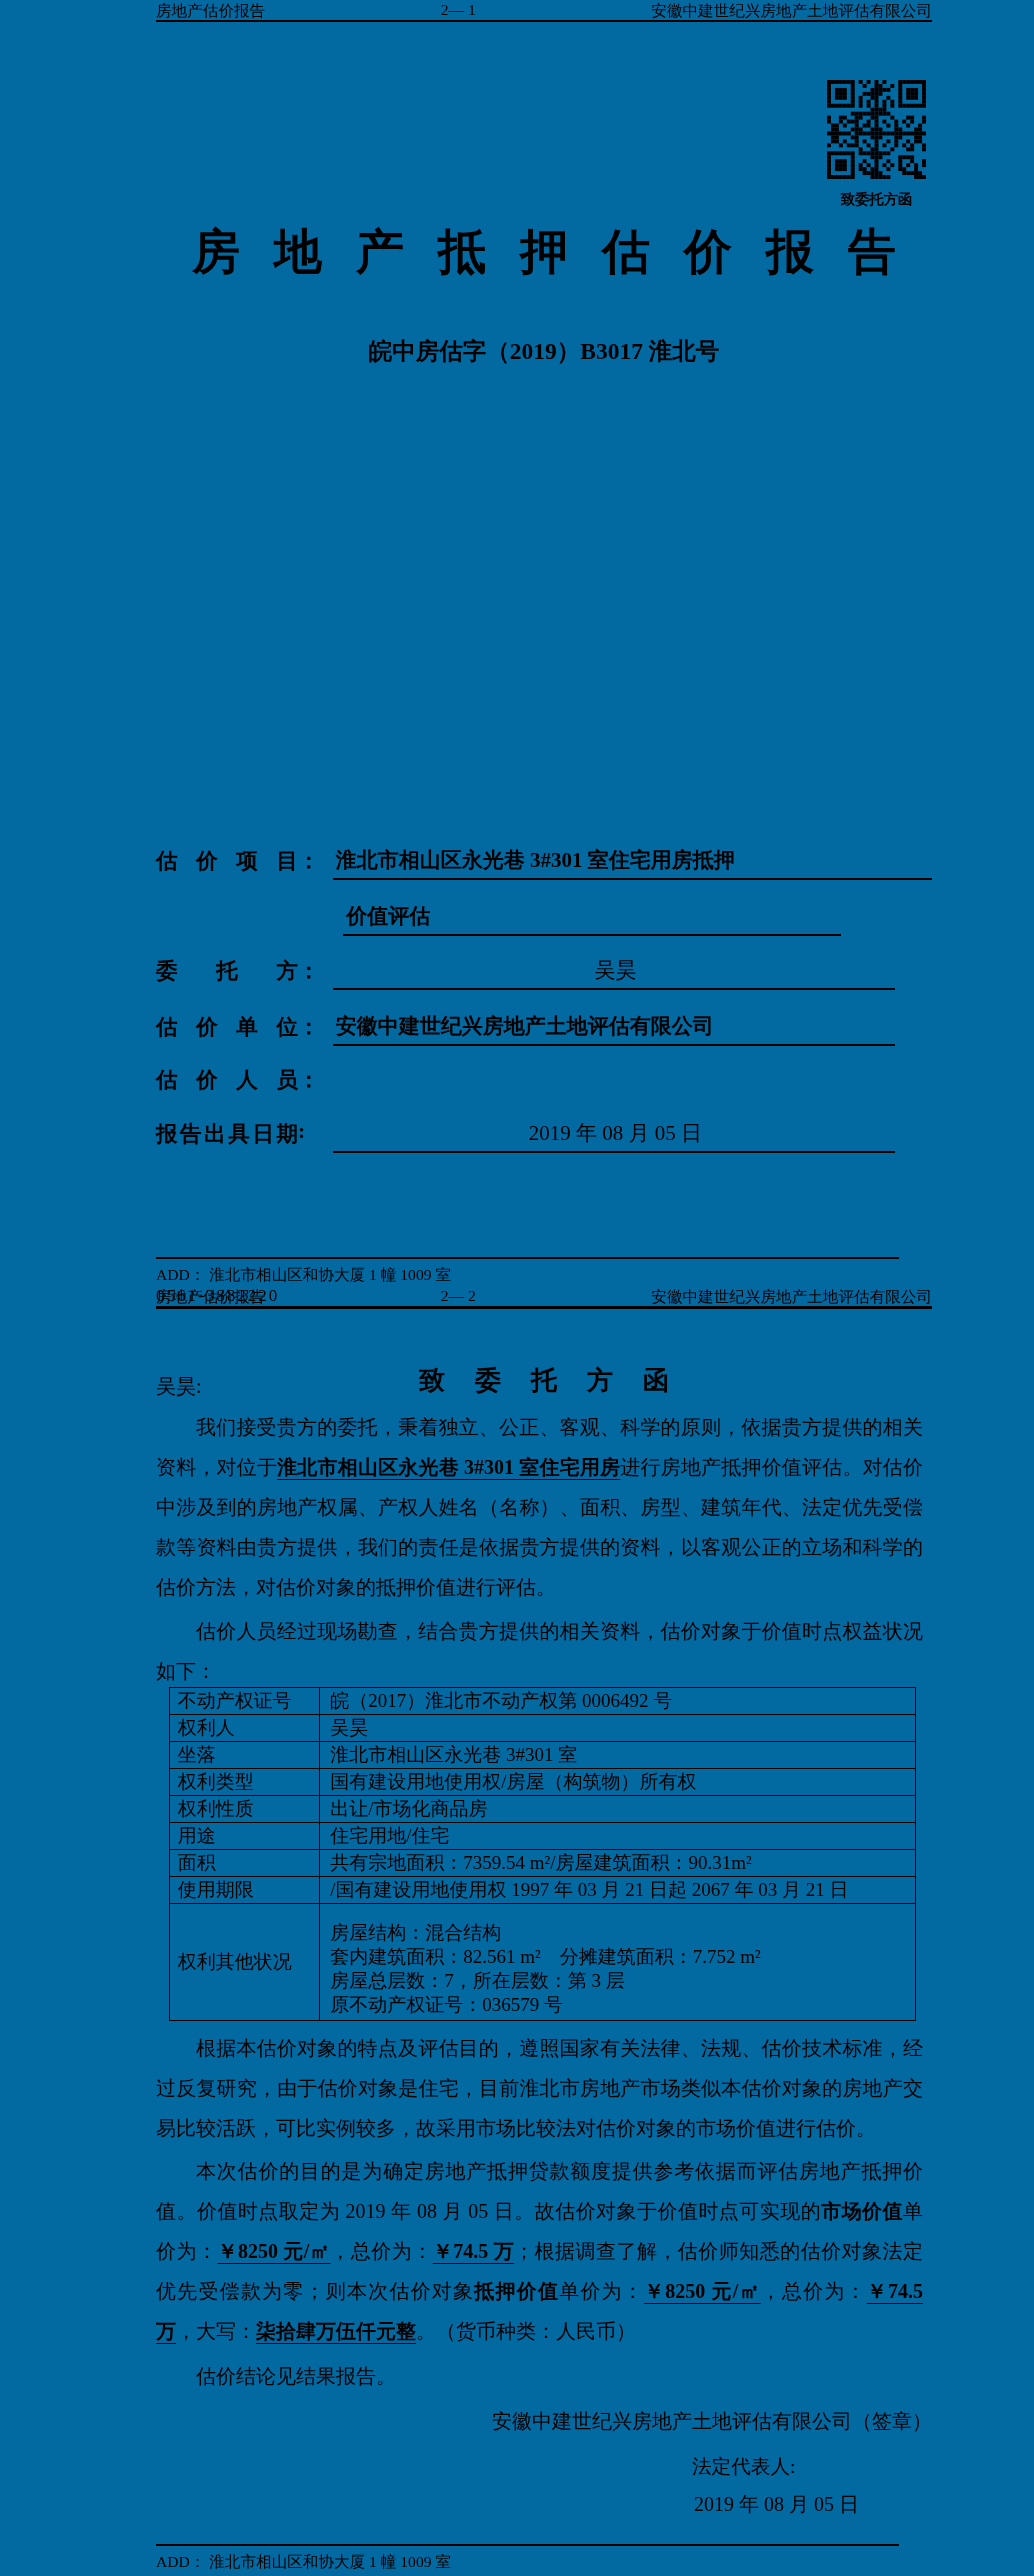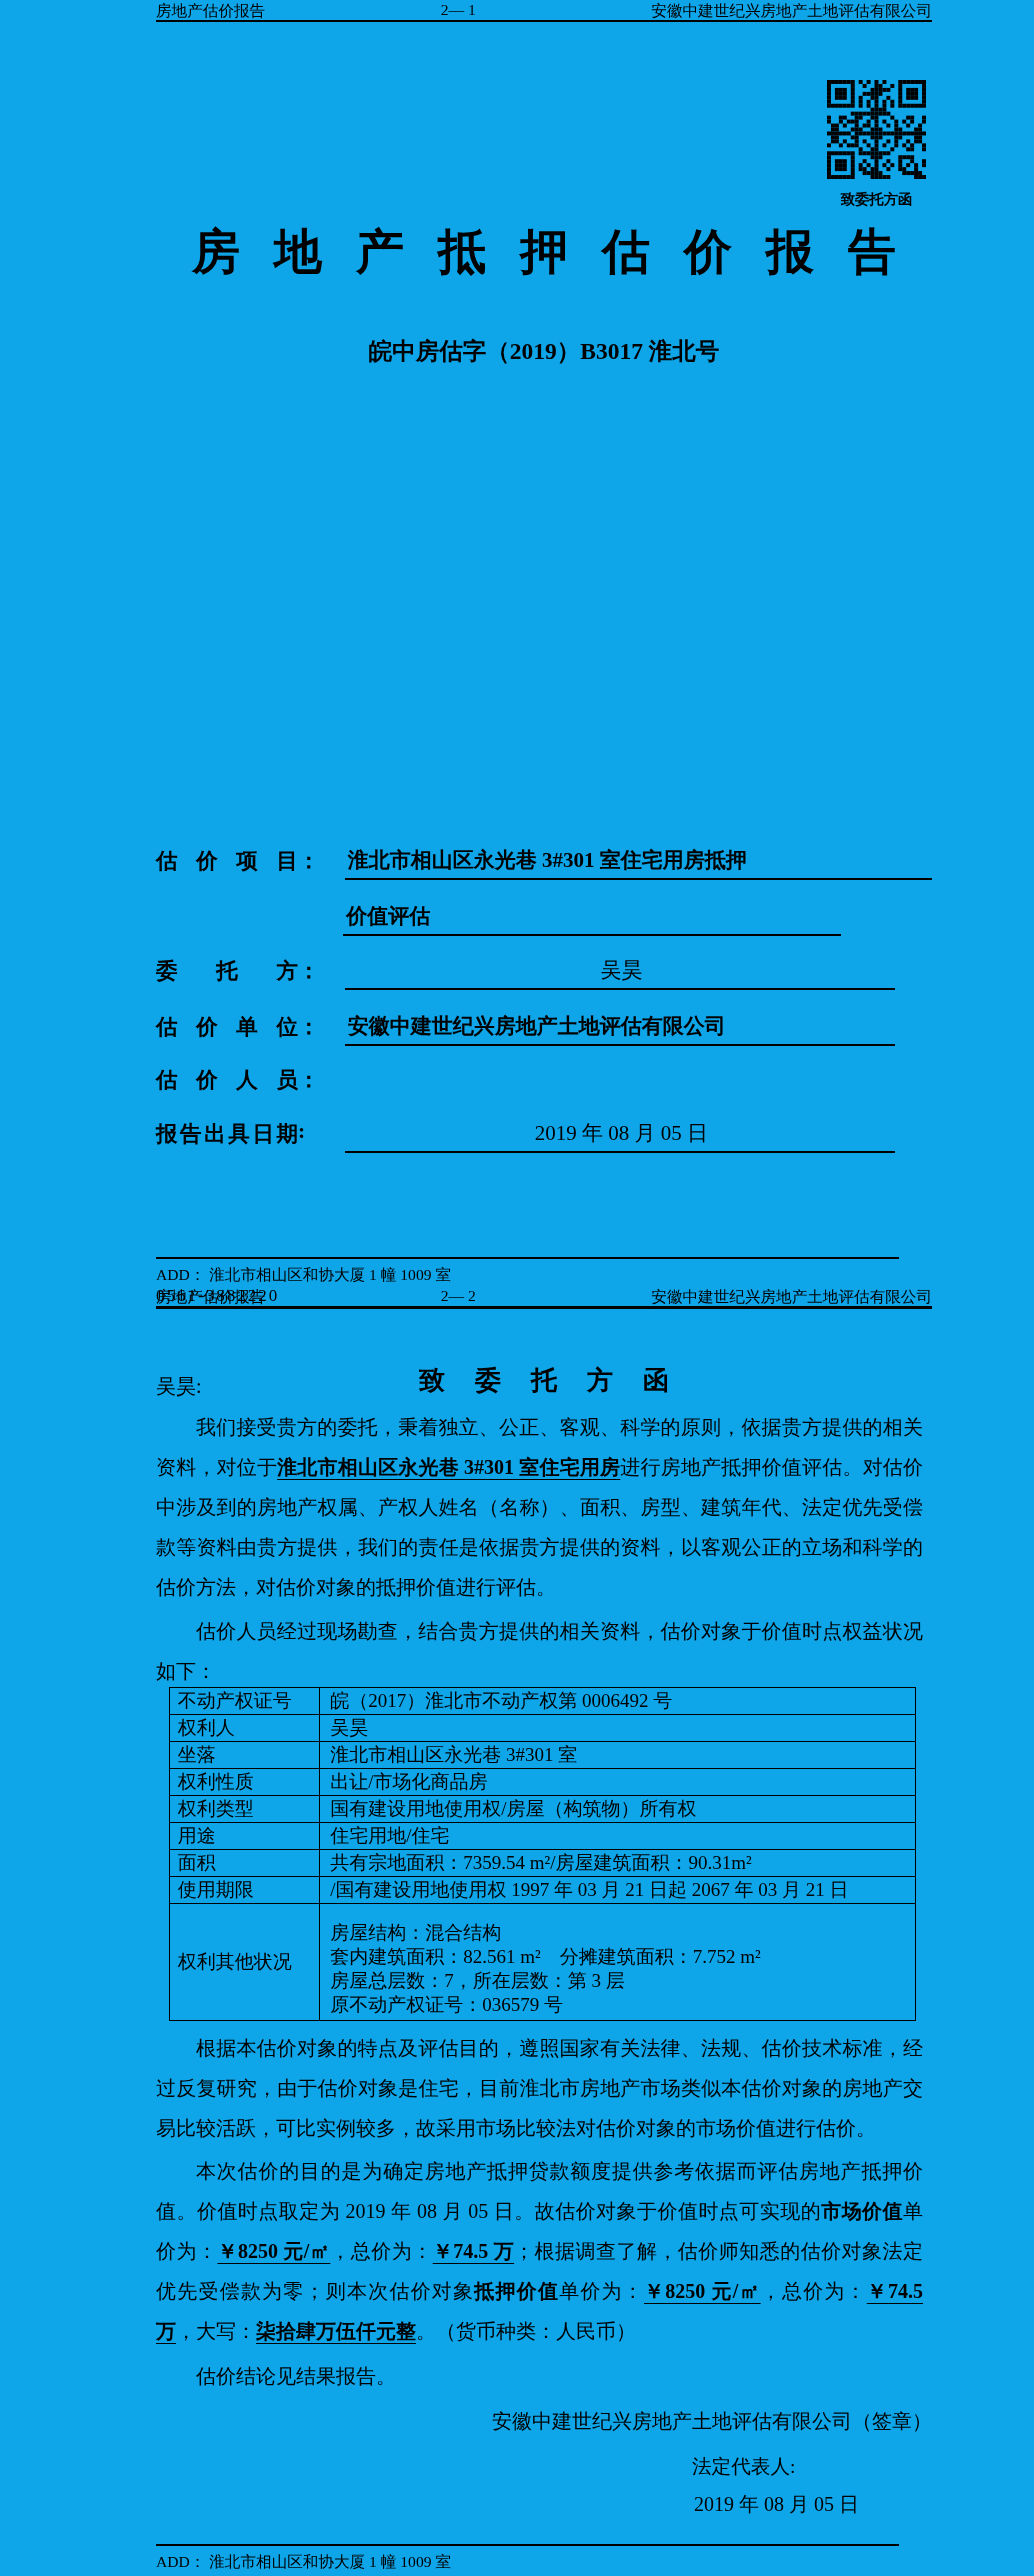--- a/index.html
+++ b/index.html
@@ -1,16 +1,16 @@
 <!DOCTYPE html>
 <html style="font-size:10.4px"><head>
 <meta charset="utf-8">
 <style>
   html,body{margin:0;padding:0;background:#fff;}
-  .page{position:relative;width:1034px;height:2576px;background:#0ea5e9;color:#000;
+  .page{position:relative;width:1034px;height:2576px;background:#0369a1;color:#000;
         font-family:"Liberation Serif","DejaVu Serif",serif;overflow:hidden;}
   .abs{position:absolute;}
   
   .runhead{left:156px;width:776px;display:flex;justify-content:space-between;
            font-size:15.6px;white-space:nowrap;}
   .rule{left:156px;background:#000;}
   .footer-row{left:156px;width:743px;display:flex;justify-content:space-between;
               align-items:baseline;font-size:15.6px;white-space:nowrap;flex-direction:column;}
   .phone{font-size:17px;letter-spacing:2px;font-family:"Liberation Serif","DejaVu Serif",serif;}
   
@@ -18,21 +18,21 @@
   .qr-caption{margin-top:9px;font-size:14.3px;font-weight:bold;white-space:nowrap;}
   
   .main-title{top:220px;left:156px;width:776px;text-align:center;font-size:48px;
               font-weight:bold;letter-spacing:34px;text-indent:34px;white-space:nowrap;}
   .doc-number{top:335px;left:156px;width:776px;text-align:center;font-size:23.5px;
               font-weight:bold;white-space:nowrap;}
   .cover-row{left:156px;width:776px;height:34px;display:flex;align-items:flex-start;}
   .cover-label{width:142px;font-size:21.5px;font-weight:bold;text-align:justify;
                text-align-last:justify;}
   .cover-colon{width:23.5px;font-size:21.5px;font-weight:bold;}
-  .cover-value{flex:1;margin-left:23px;margin-right:37px;height:32px;
+  .cover-value{flex:1;margin-left:11px;margin-right:37px;height:32px;
                border-bottom:2px solid #000;font-size:21px;padding-left:3.3px;
                white-space:nowrap;}
   .cover-value.center{text-align:center;}
   .cover-value.bold{font-weight:bold;}
   .cover-value.noright{margin-right:0;}
   
   .letter-title{top:1327px;left:156px;width:776px;text-align:center;font-size:26px;
                 font-weight:bold;letter-spacing:30px;text-indent:30px;white-space:nowrap;margin-top:36px;}
   .salutation{top:1373px;left:156px;font-size:20px;}
   .para{left:156px;width:767px;font-size:20px;line-height:40px;text-align:justify;
@@ -441,26 +441,26 @@
     </tr>
     <tr>
       <td class="lab">权利人</td>
       <td>吴昊</td>
     </tr>
     <tr>
       <td class="lab">坐落</td>
       <td>淮北市相山区永光巷 3#301 室</td>
     </tr>
     <tr>
+      <td class="lab">权利类型</td>
+      <td>国有建设用地使用权/房屋（构筑物）所有权</td>
+    </tr>
+    <tr>
       <td class="lab">权利性质</td>
       <td>出让/市场化商品房</td>
-    </tr>
-    <tr>
-      <td class="lab">权利类型</td>
-      <td>国有建设用地使用权/房屋（构筑物）所有权</td>
     </tr>
     <tr>
       <td class="lab">用途</td>
       <td>住宅用地/住宅</td>
     </tr>
     <tr>
       <td class="lab">面积</td>
       <td>共有宗地面积：7359.54 m²/房屋建筑面积：90.31m²</td>
     </tr>
     <tr>

